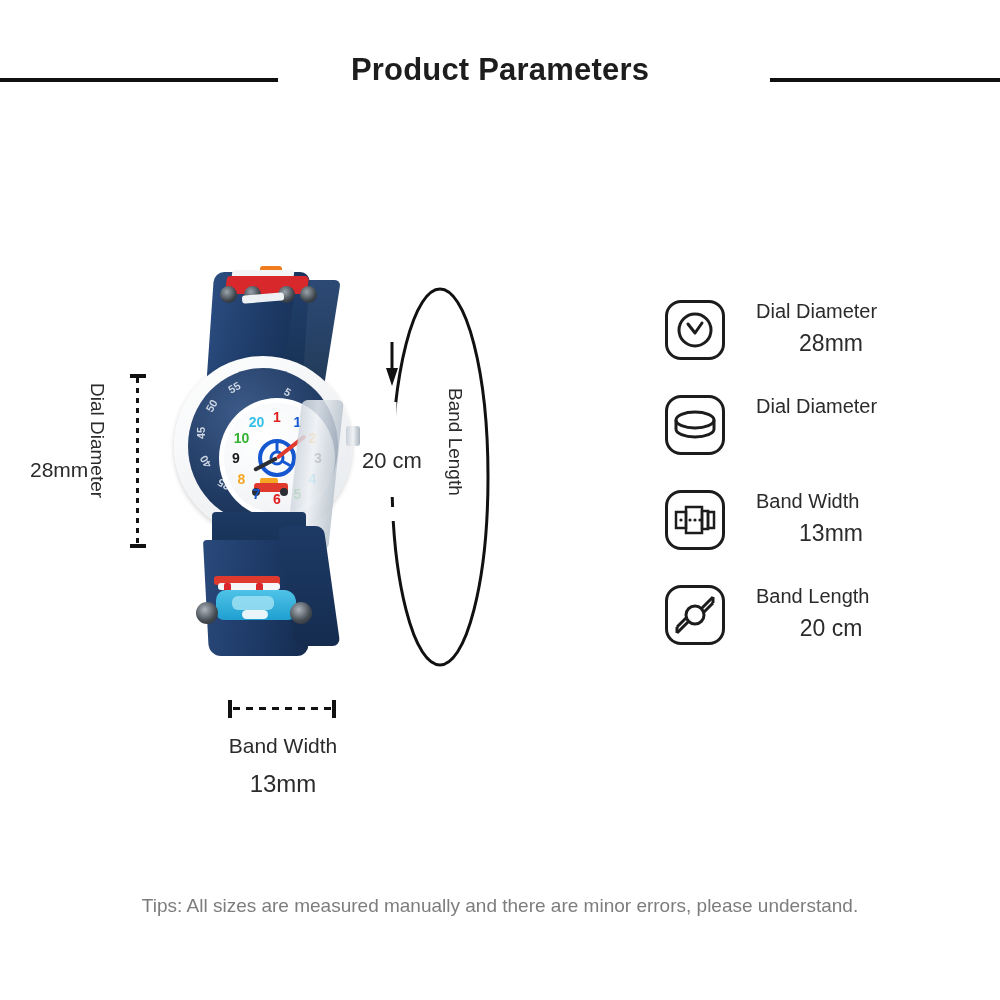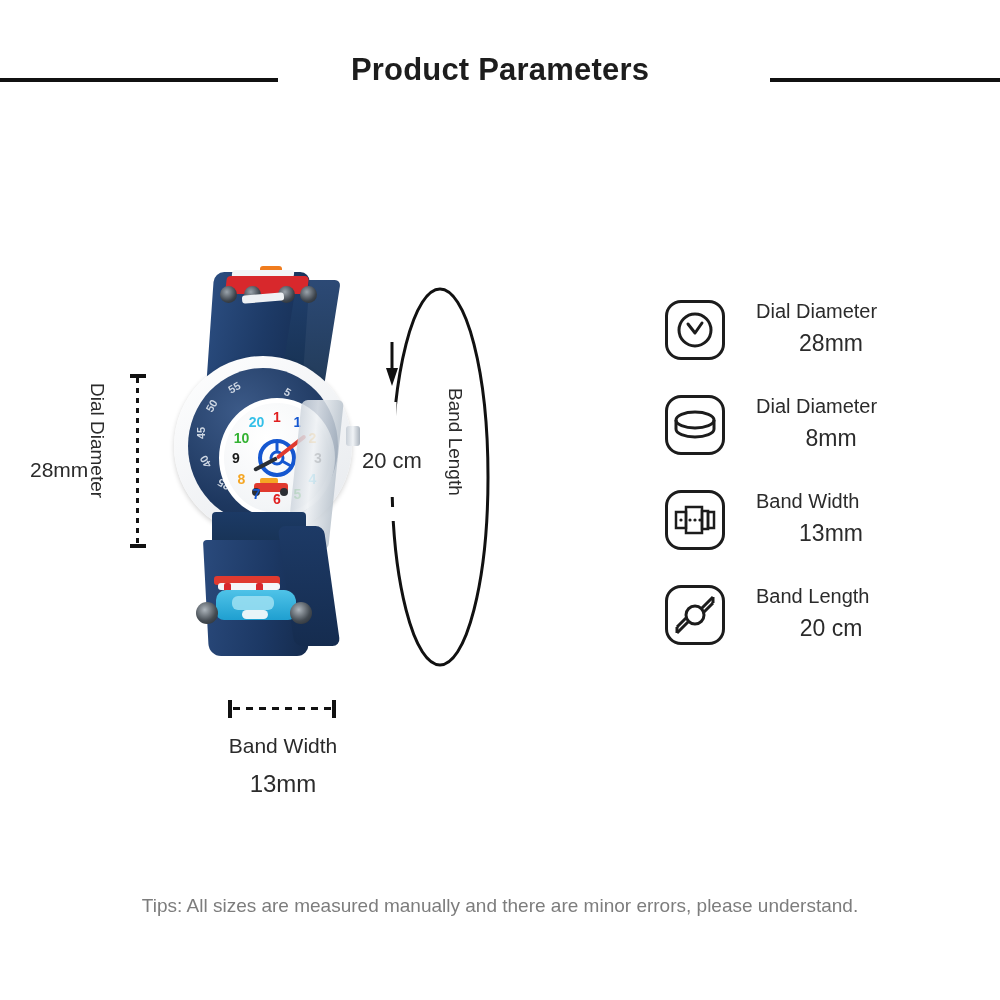--- a/index.html
+++ b/index.html
@@ -327,21 +327,20 @@
     </div>
 
     <div class="spec-row">
       <div class="spec-icon">
         <svg width="54" height="54" viewBox="0 0 54 54">
           <ellipse cx="27" cy="22" rx="19" ry="8" fill="none" stroke="#1c1c1c" stroke-width="3"></ellipse>
           <path d="M8 22 L8 31 A19 8 0 0 0 46 31 L46 22" fill="none" stroke="#1c1c1c" stroke-width="3"></path>
         </svg>
       </div>
       <div class="spec-label">Dial Diameter</div>
-      <div class="spec-value">8mm</div>
     </div>
 
     <div class="spec-row">
       <div class="spec-icon">
         <svg width="54" height="54" viewBox="0 0 54 54">
           <rect x="8" y="19" width="10" height="16" fill="none" stroke="#1c1c1c" stroke-width="2.5"></rect>
           <rect x="18" y="14" width="16" height="26" fill="none" stroke="#1c1c1c" stroke-width="2.5"></rect>
           <rect x="34" y="18" width="6" height="18" fill="none" stroke="#1c1c1c" stroke-width="2.5"></rect>
           <rect x="40" y="19" width="6" height="16" fill="none" stroke="#1c1c1c" stroke-width="2.5"></rect>
           <circle cx="13" cy="27" r="1.6" fill="#1c1c1c"></circle>

